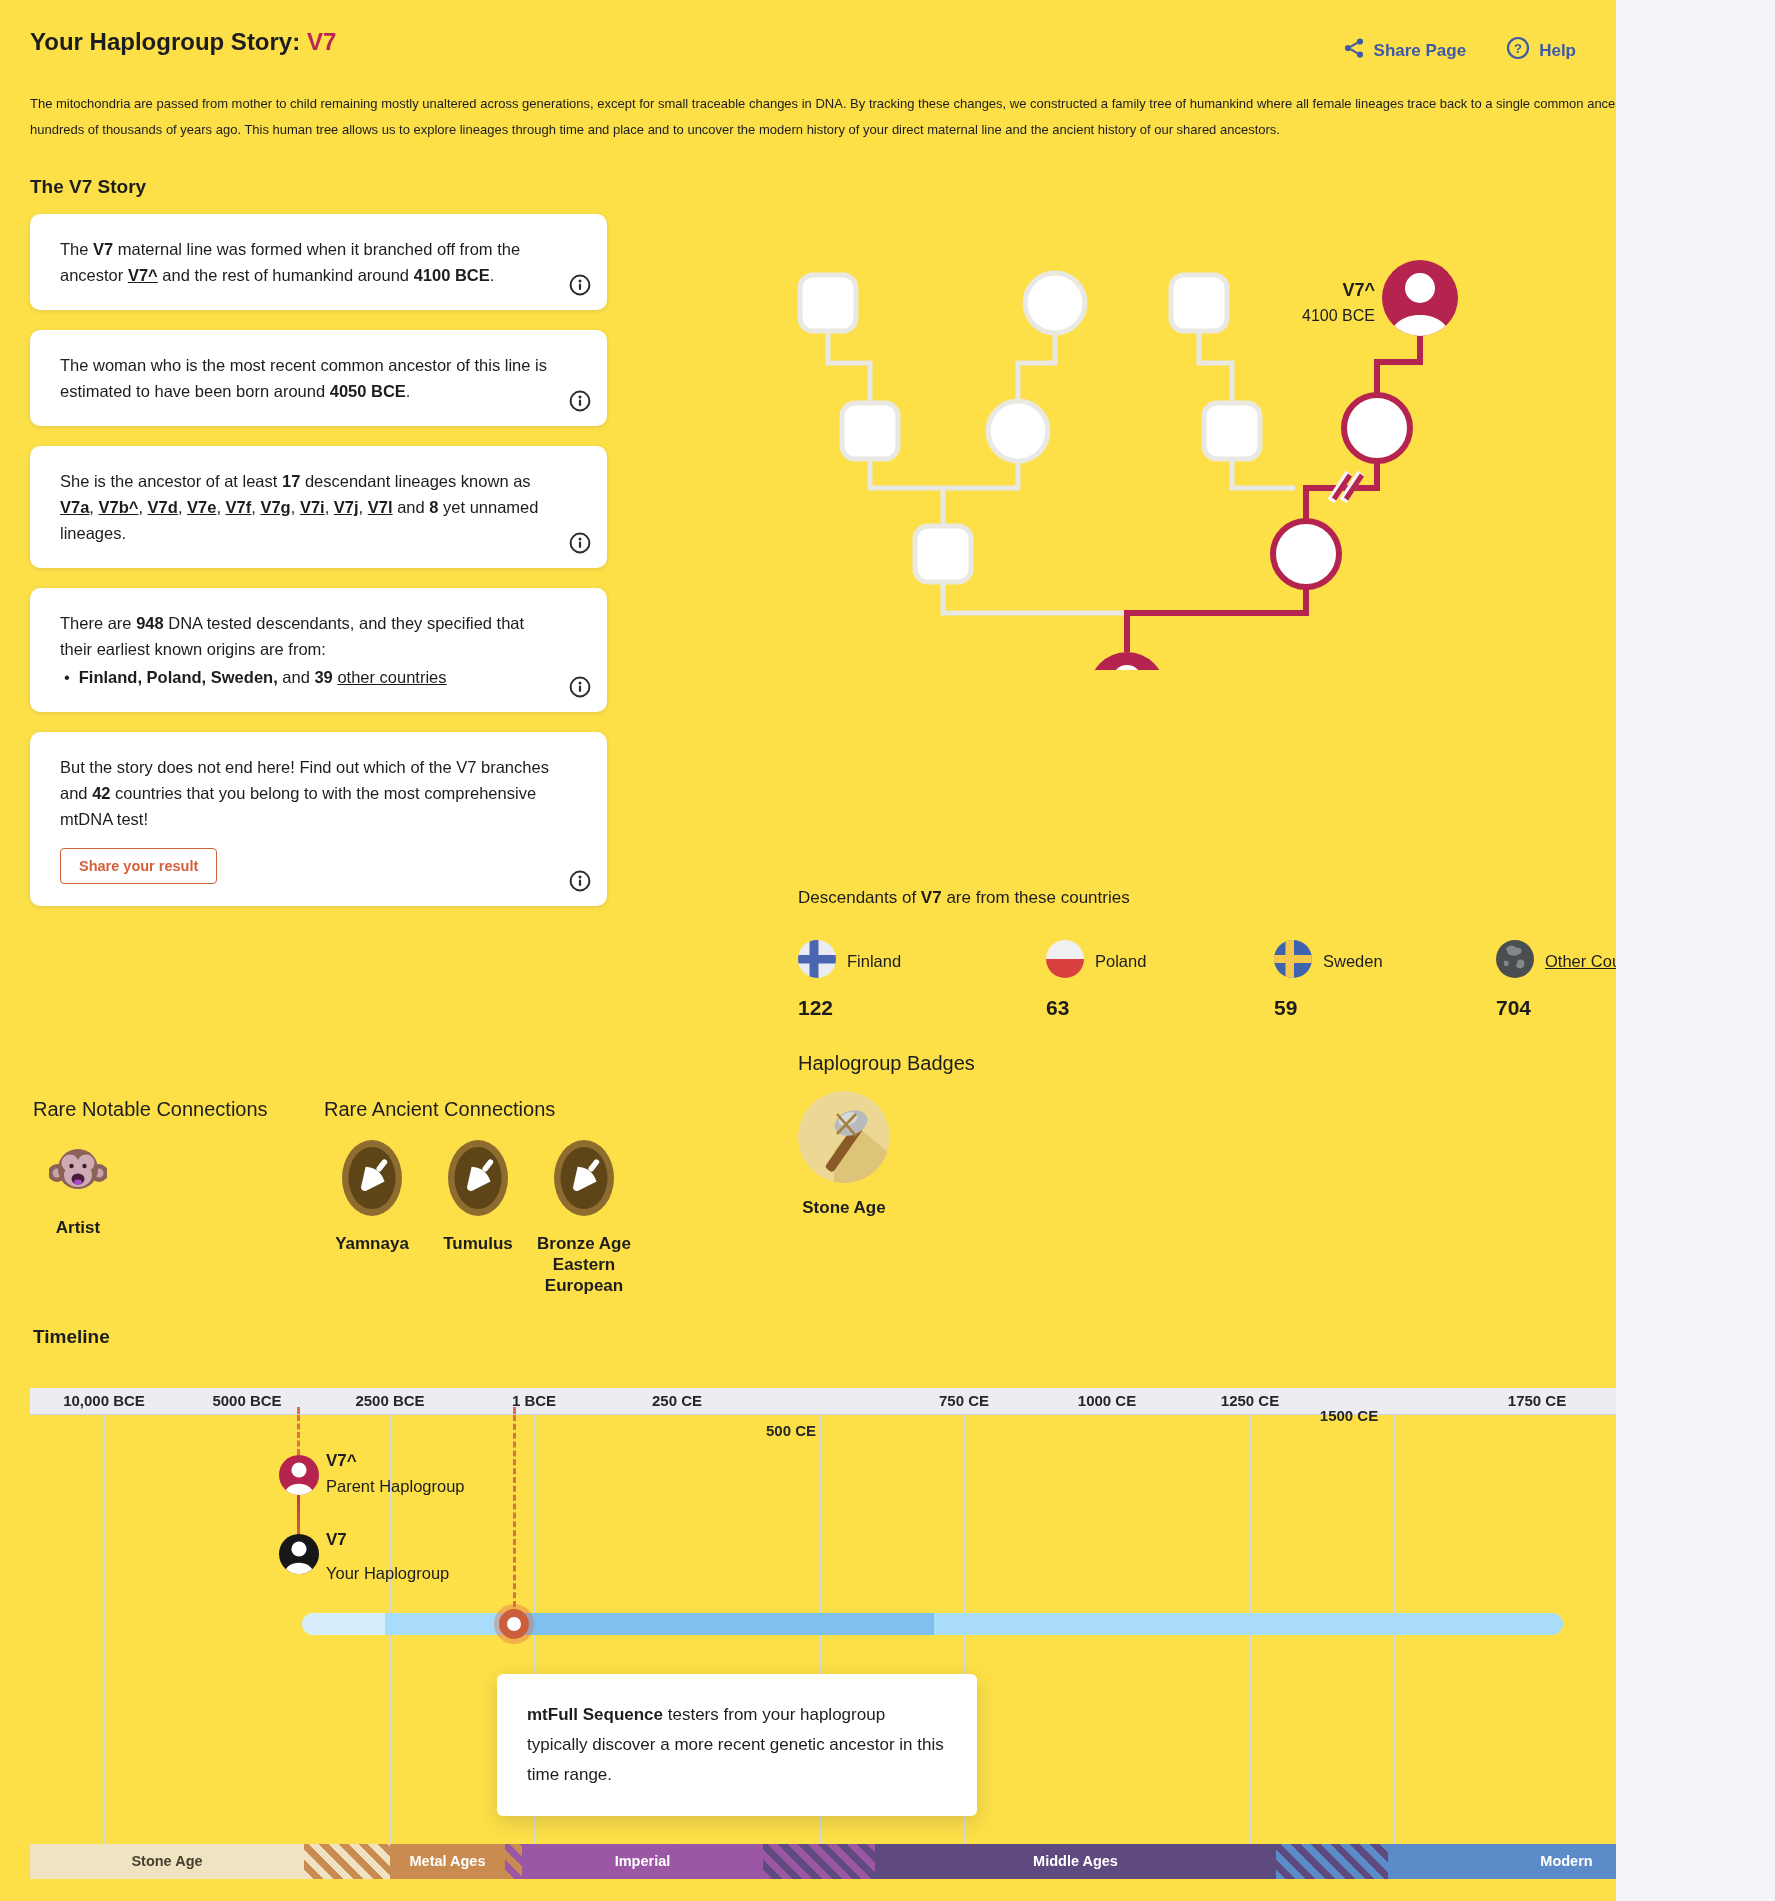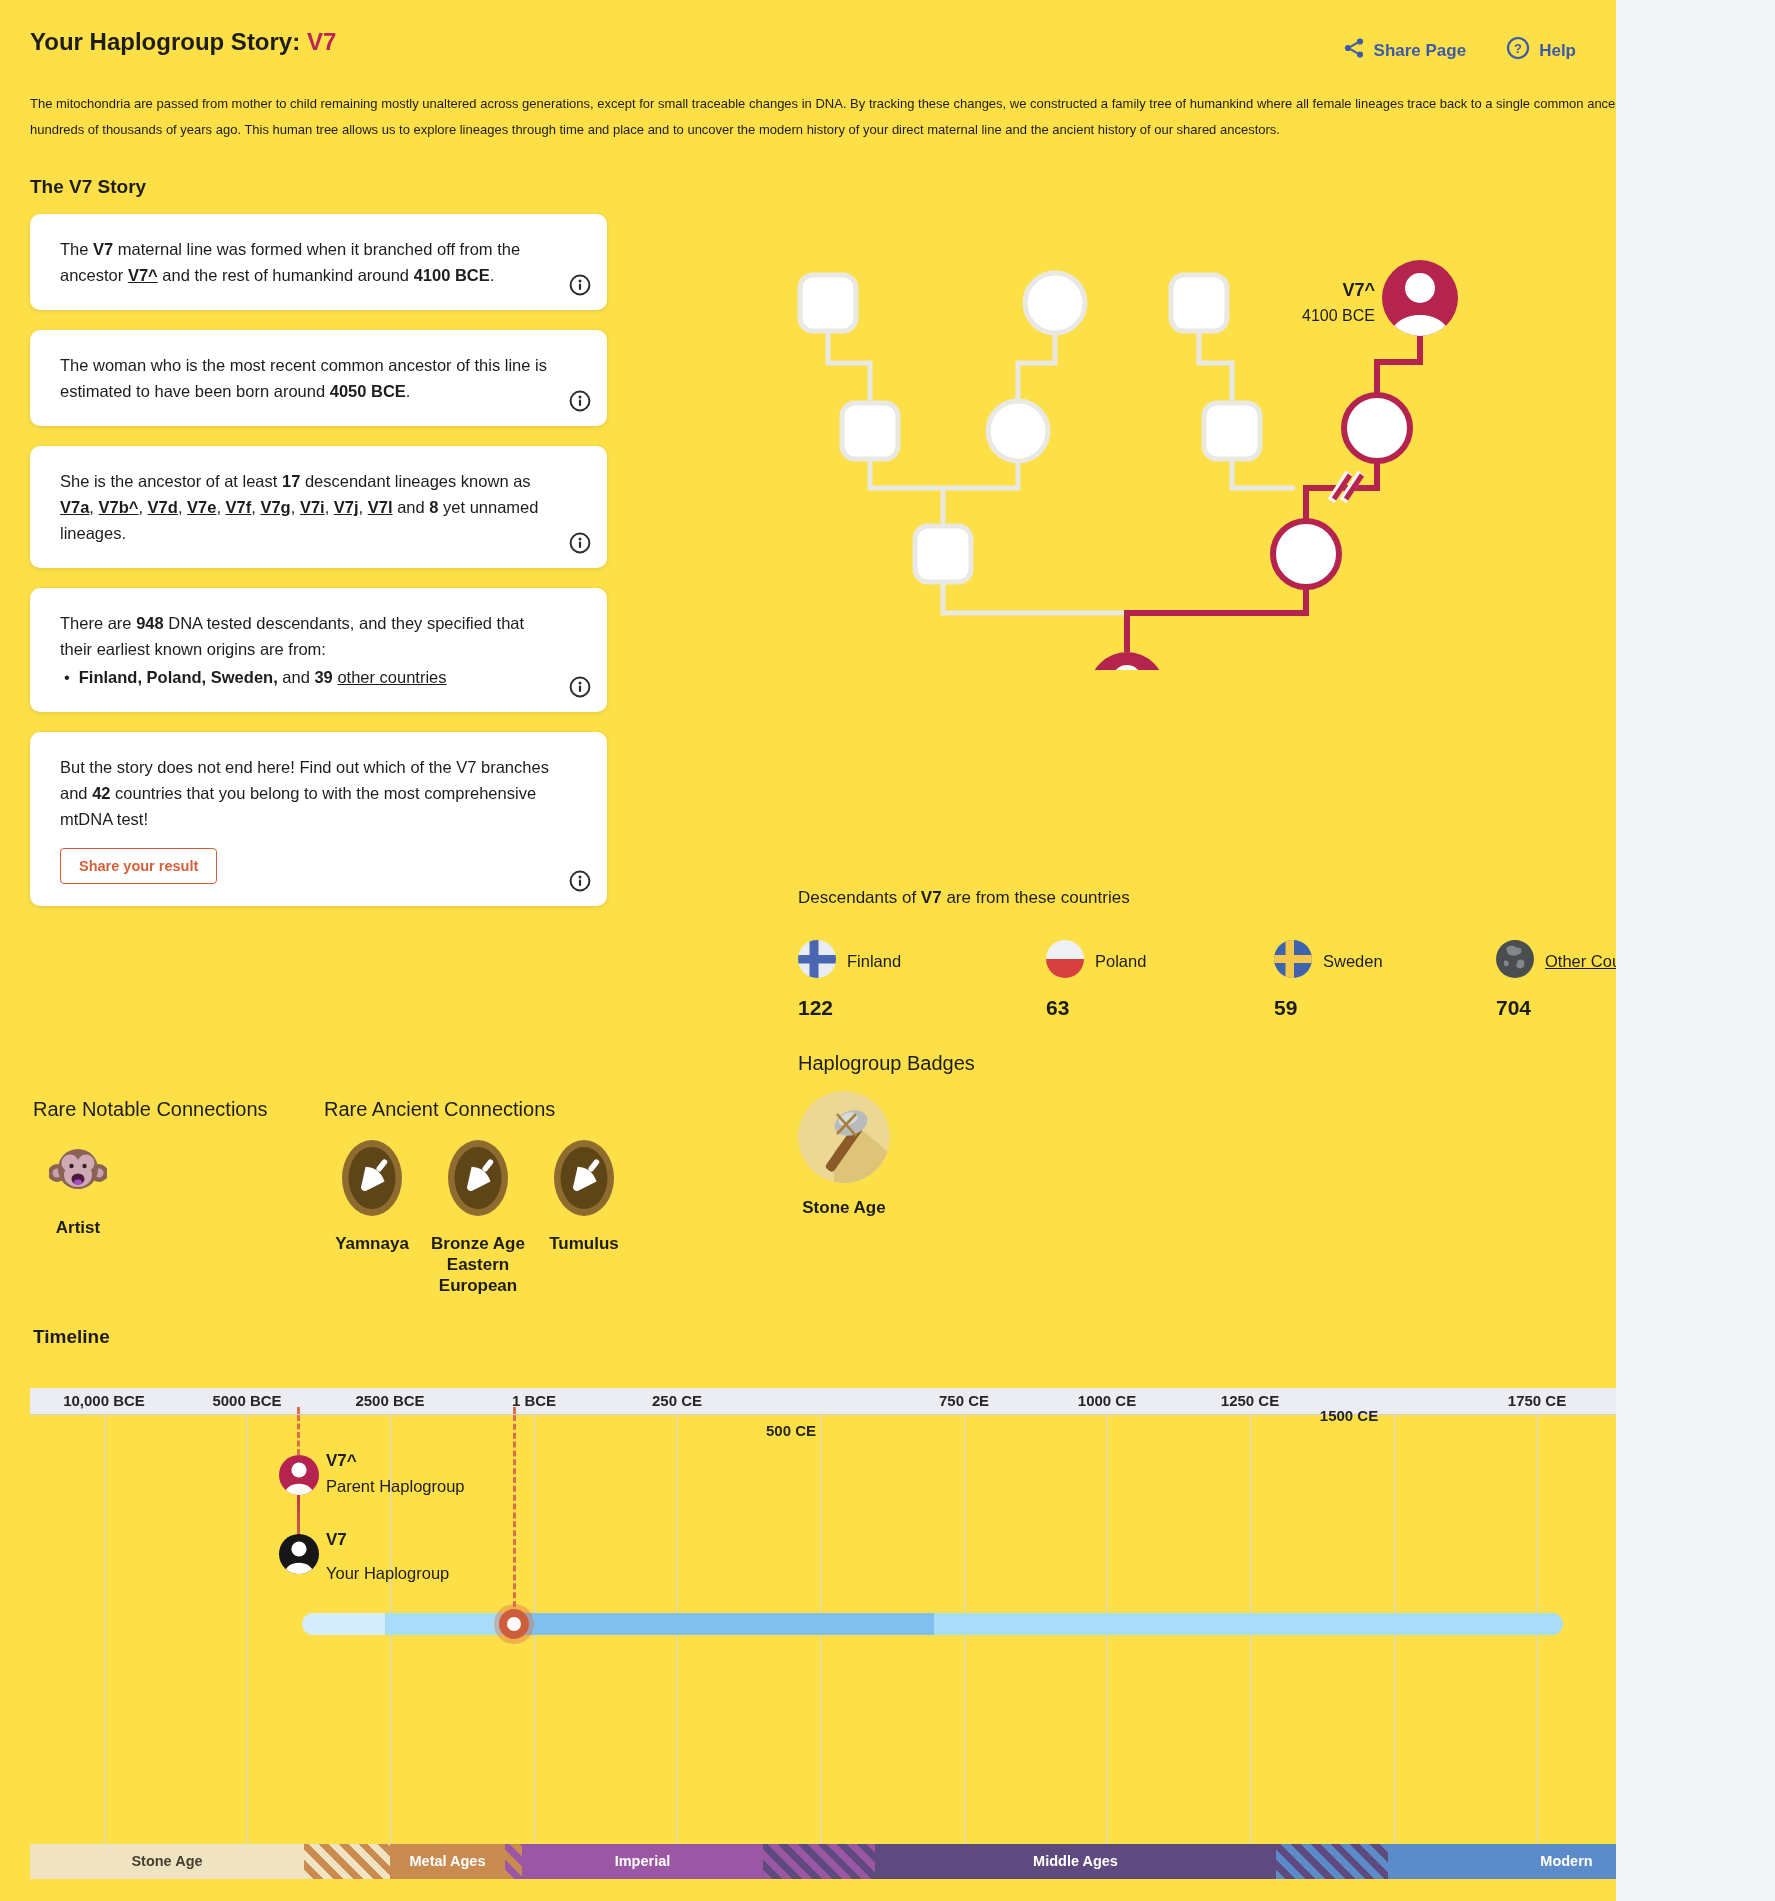--- a/index.html
+++ b/index.html
@@ -370,34 +370,34 @@
         <span>
           <svg width="62" height="78" viewBox="0 0 62 78">
               <ellipse cx="31" cy="39" rx="30" ry="38" fill="#8e6b2e"></ellipse>
               <ellipse cx="31" cy="39" rx="23.5" ry="31" fill="#5e4517"></ellipse>
               <g transform="rotate(38 31 39)">
                 <rect x="28.3" y="16" width="5.4" height="14" rx="2.7" fill="#fff"></rect>
                 <path d="M19,34 Q31,26 43,34 L34,53 Q31,56 28,53 Z" fill="#fff"></path>
               </g>
             </svg>
         </span>
-        <span class="badge-label">Bronze Age Eastern European</span>
+        <span class="badge-label">Tumulus</span>
       </div>
       <div class="badge-col">
         <span>
           <svg width="62" height="78" viewBox="0 0 62 78">
               <ellipse cx="31" cy="39" rx="30" ry="38" fill="#8e6b2e"></ellipse>
               <ellipse cx="31" cy="39" rx="23.5" ry="31" fill="#5e4517"></ellipse>
               <g transform="rotate(38 31 39)">
                 <rect x="28.3" y="16" width="5.4" height="14" rx="2.7" fill="#fff"></rect>
                 <path d="M19,34 Q31,26 43,34 L34,53 Q31,56 28,53 Z" fill="#fff"></path>
               </g>
             </svg>
         </span>
-        <span class="badge-label">Tumulus</span>
+        <span class="badge-label">Bronze Age Eastern European</span>
       </div>
     </div>
   </div>
 
   <div class="section-h" style="left:33px;top:1326px;">Timeline</div>
 
   <div class="chart">
     <div class="axisbar">
       <span class="axis-label" style="left:74px;">10,000 BCE</span>
       <span class="axis-label" style="left:217px;">5000 BCE</span>
@@ -468,20 +468,23 @@
       <div class="mk-sub" style="top:141px;margin-top:8px;">Your Haplogroup</div>
 
       <div class="slider">
         <div class="seg" style="left:272px;width:83px;background:#d6edfb;border-radius:11px 0 0 11px;"></div>
         <div class="seg" style="left:355px;width:129px;background:#a9dcf8;"></div>
         <div class="seg" style="left:484px;width:420px;background:#7fc0ee;"></div>
         <div class="seg" style="left:904px;width:629px;background:#a9dcf8;border-radius:0 11px 11px 0;"></div>
       </div>
       <div class="handle"></div>
 
+      <div class="tooltip">
+        <b>mtFull Sequence</b><span> testers from your haplogroup typically discover a more recent genetic ancestor in this time range.</span>
+      </div>
     </div>
 
     <div class="eras">
       <div class="era era-stone" style="left:0;width:274px;">Stone Age</div>
       <div class="era h-sm" style="left:274px;width:86px;"></div>
       <div class="era era-metal" style="left:360px;width:115px;">Metal Ages</div>
       <div class="era h-mi" style="left:475px;width:17px;"></div>
       <div class="era era-imperial" style="left:492px;width:241px;">Imperial</div>
       <div class="era h-im" style="left:733px;width:112px;"></div>
       <div class="era era-middle" style="left:845px;width:401px;">Middle Ages</div>

